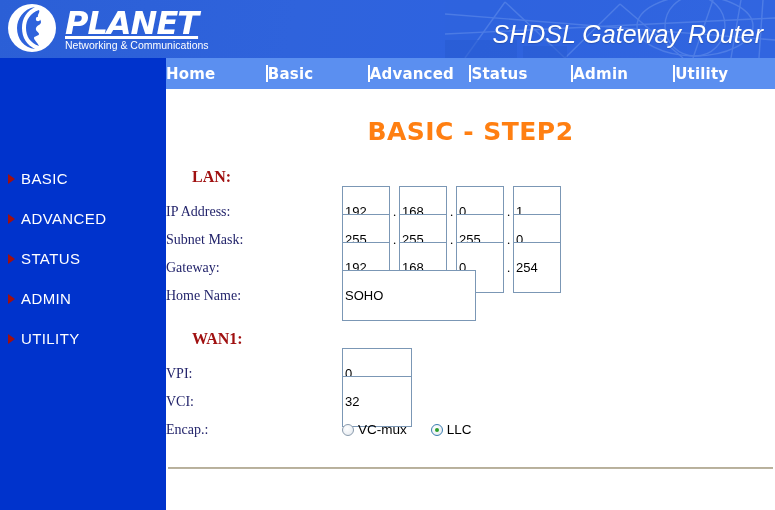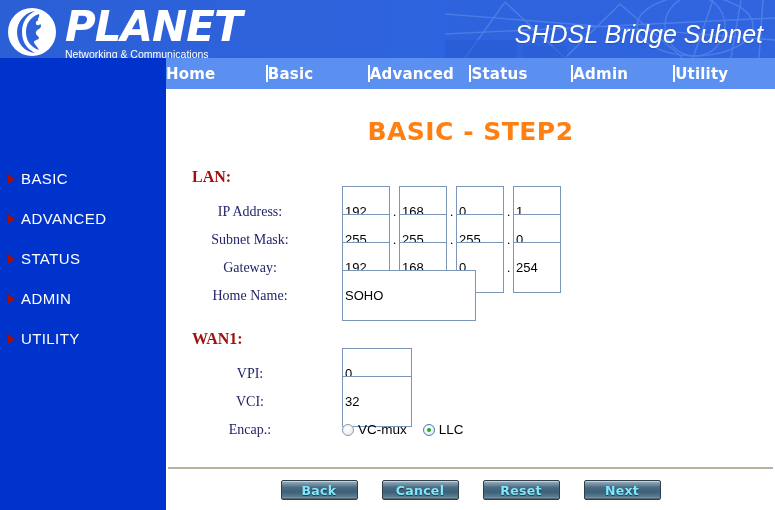--- a/index.html
+++ b/index.html
@@ -54,25 +54,26 @@
     left: 9px; top: 3px;
     width: 40px; height: 42px;
   }
   .logo-text {
     margin-left: 9px;
     line-height: 1;
     padding-top: 2px;
   }
   .logo-name {
     color: #ffffff;
-    font-size: 42px;
+    font-size: 32px;
     font-weight: bold;
     letter-spacing: -1px;
     font-style: italic;
     font-family: "DejaVu Sans", sans-serif;
+    text-decoration: underline;
   }
   .logo-tag {
     color: #ffffff;
     font-size: 10.5px;
     letter-spacing: 0px;
     margin-top: 1px;
     font-family: "Liberation Sans", sans-serif;
   }
   .product-title {
     position: absolute;
@@ -177,21 +178,21 @@
     margin-top: 13px;
   }
   .frow {
     display: flex;
     align-items: center;
     height: 25px;
     margin-bottom: 3px;
   }
   .flabel {
     width: 168px;
-    text-align: center;
+    text-align: left;
     padding-right: 8px;
     color: #23246b;
     font-size: 14px;
     font-family: "Liberation Serif", serif;
     flex: none;
   }
   .tbox {
     border: 1px solid #7b97b5;
     background: #ffffff;
     height: 17px;
@@ -212,21 +213,21 @@
     font-size: 13px;
     flex: none;
     font-family: "Liberation Serif", serif;
   }
   .host { width: 128px; }
   .vbox { width: 64px; }
 
   .radios {
     display: flex;
     align-items: center;
-    gap: 8px;
+    gap: 16px;
   }
   .radio-opt {
     display: flex;
     align-items: center;
     cursor: pointer;
     margin-right: 8px;
   }
   .radio-dot {
     width: 12px; height: 12px;
     border-radius: 50%;
@@ -331,21 +332,21 @@
                    C24 12 20 11 21 8 C21.6 6 23 5 22 3 Z" fill="#2f63dc"></path>
           <circle cx="21" cy="12" r="2.2" fill="#ffffff"></circle>
         </svg>
       </div>
       <div class="logo-text">
         <div class="logo-name">PLANET</div>
         <div class="logo-tag">Networking &amp; Communications</div>
       </div>
     </div>
 
-    <div class="product-title">SHDSL Bridge Subnet</div>
+    <div class="product-title">SHDSL Gateway Router</div>
   </div>
 
   <div class="nav">
     <div class="nav-item">Home</div>
     <div class="nav-sep"></div>
     <div class="nav-item">Basic</div>
     <div class="nav-sep"></div>
     <div class="nav-item">Advanced</div>
     <div class="nav-sep"></div>
     <div class="nav-item">Status</div>
@@ -454,21 +455,15 @@
             <span class="radio-label">LLC</span>
           </div>
         </div>
       </div>
 
     </div>
 
     <div style="height:22px"></div>
     <div class="hr"></div>
 
-    <div class="btnbar">
-      <div class="btn">Back</div>
-      <div class="btn">Cancel</div>
-      <div class="btn">Reset</div>
-      <div class="btn">Next</div>
-    </div>
 
   </div>
 </div>
 
 </body></html>

